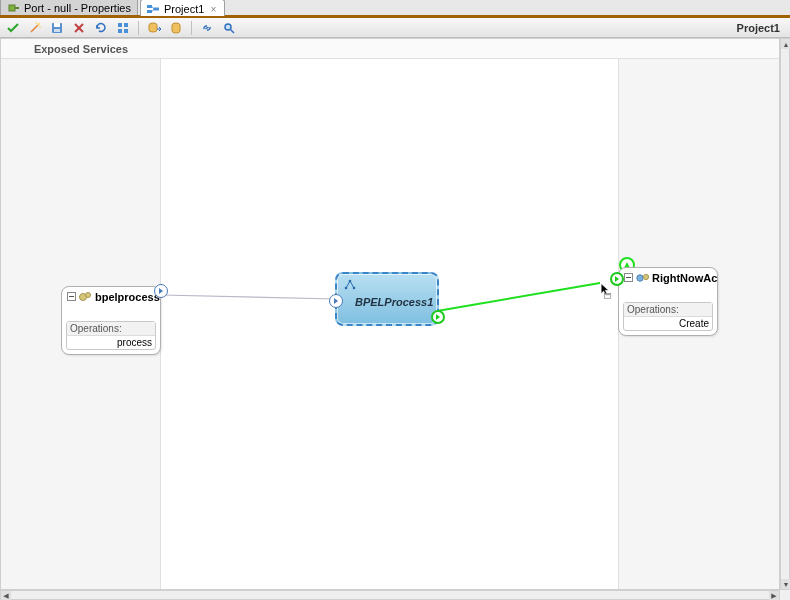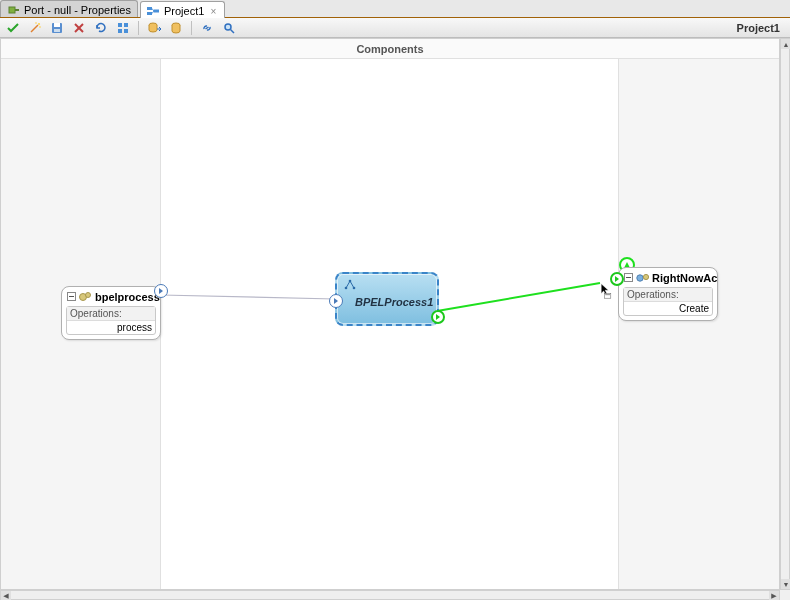--- a/index.html
+++ b/index.html
@@ -10,21 +10,21 @@
     width: 790px;
     height: 600px;
     overflow: hidden;
     position: relative;
   }
   .tab-bar {
     height: 18px;
     background: #e8e8e8;
     display: flex;
     align-items: flex-end;
-    border-bottom: 1px solid #a16207;
+    border-bottom: 3px solid #a16207;
   }
   .tab {
     height: 17px;
     padding: 2px 6px 0 6px;
     display: flex;
     align-items: center;
     gap: 4px;
     background: #d4d4d4;
     border: 1px solid #a0a0a0;
     border-bottom: none;
@@ -123,21 +123,21 @@
     align-items: center;
     gap: 3px;
     white-space: nowrap; overflow: hidden; text-overflow: ellipsis;
   }
   .service-body {
     padding: 0 4px 4px 4px;
   }
   .ops-box {
     border: 1px solid #c8c8c8;
     border-radius: 3px;
-    margin-top: 2px;
+    margin-top: 17px;
     font-size: 10px;
   }
   .ops-header {
     background: #f2f2f2;
     border-bottom: 1px solid #dcdcdc;
     padding: 1px 3px;
     color: #555;
   }
   .ops-item { padding: 1px 3px; text-align: right; }
 
@@ -299,21 +299,21 @@
         <circle cx="6" cy="6" r="3" stroke="#3070c0" stroke-width="1.5" fill="#cde4f7"></circle>
         <line x1="8.5" y1="8.5" x2="12" y2="12" stroke="#3070c0" stroke-width="1.5"></line>
       </svg>
     </div>
   <div class="spacer"></div>
   <span class="project-label">Project1</span>
 </div>
 
 <div class="canvas-wrap">
   <div class="lane-headers">
-    <div class="lane-header" style="flex:1">Components</div>
+    <div class="lane-header" style="width:160px">Exposed Services</div>
   </div>
   <div class="lanes">
     <div class="lane exposed"></div>
     <div class="lane components"></div>
     <div class="lane external"></div>
   </div>
 
   <svg class="svg-overlay">
 
     <line x1="160" y1="236" x2="334" y2="240" stroke="#b8b8c8" stroke-width="1.2"></line>

